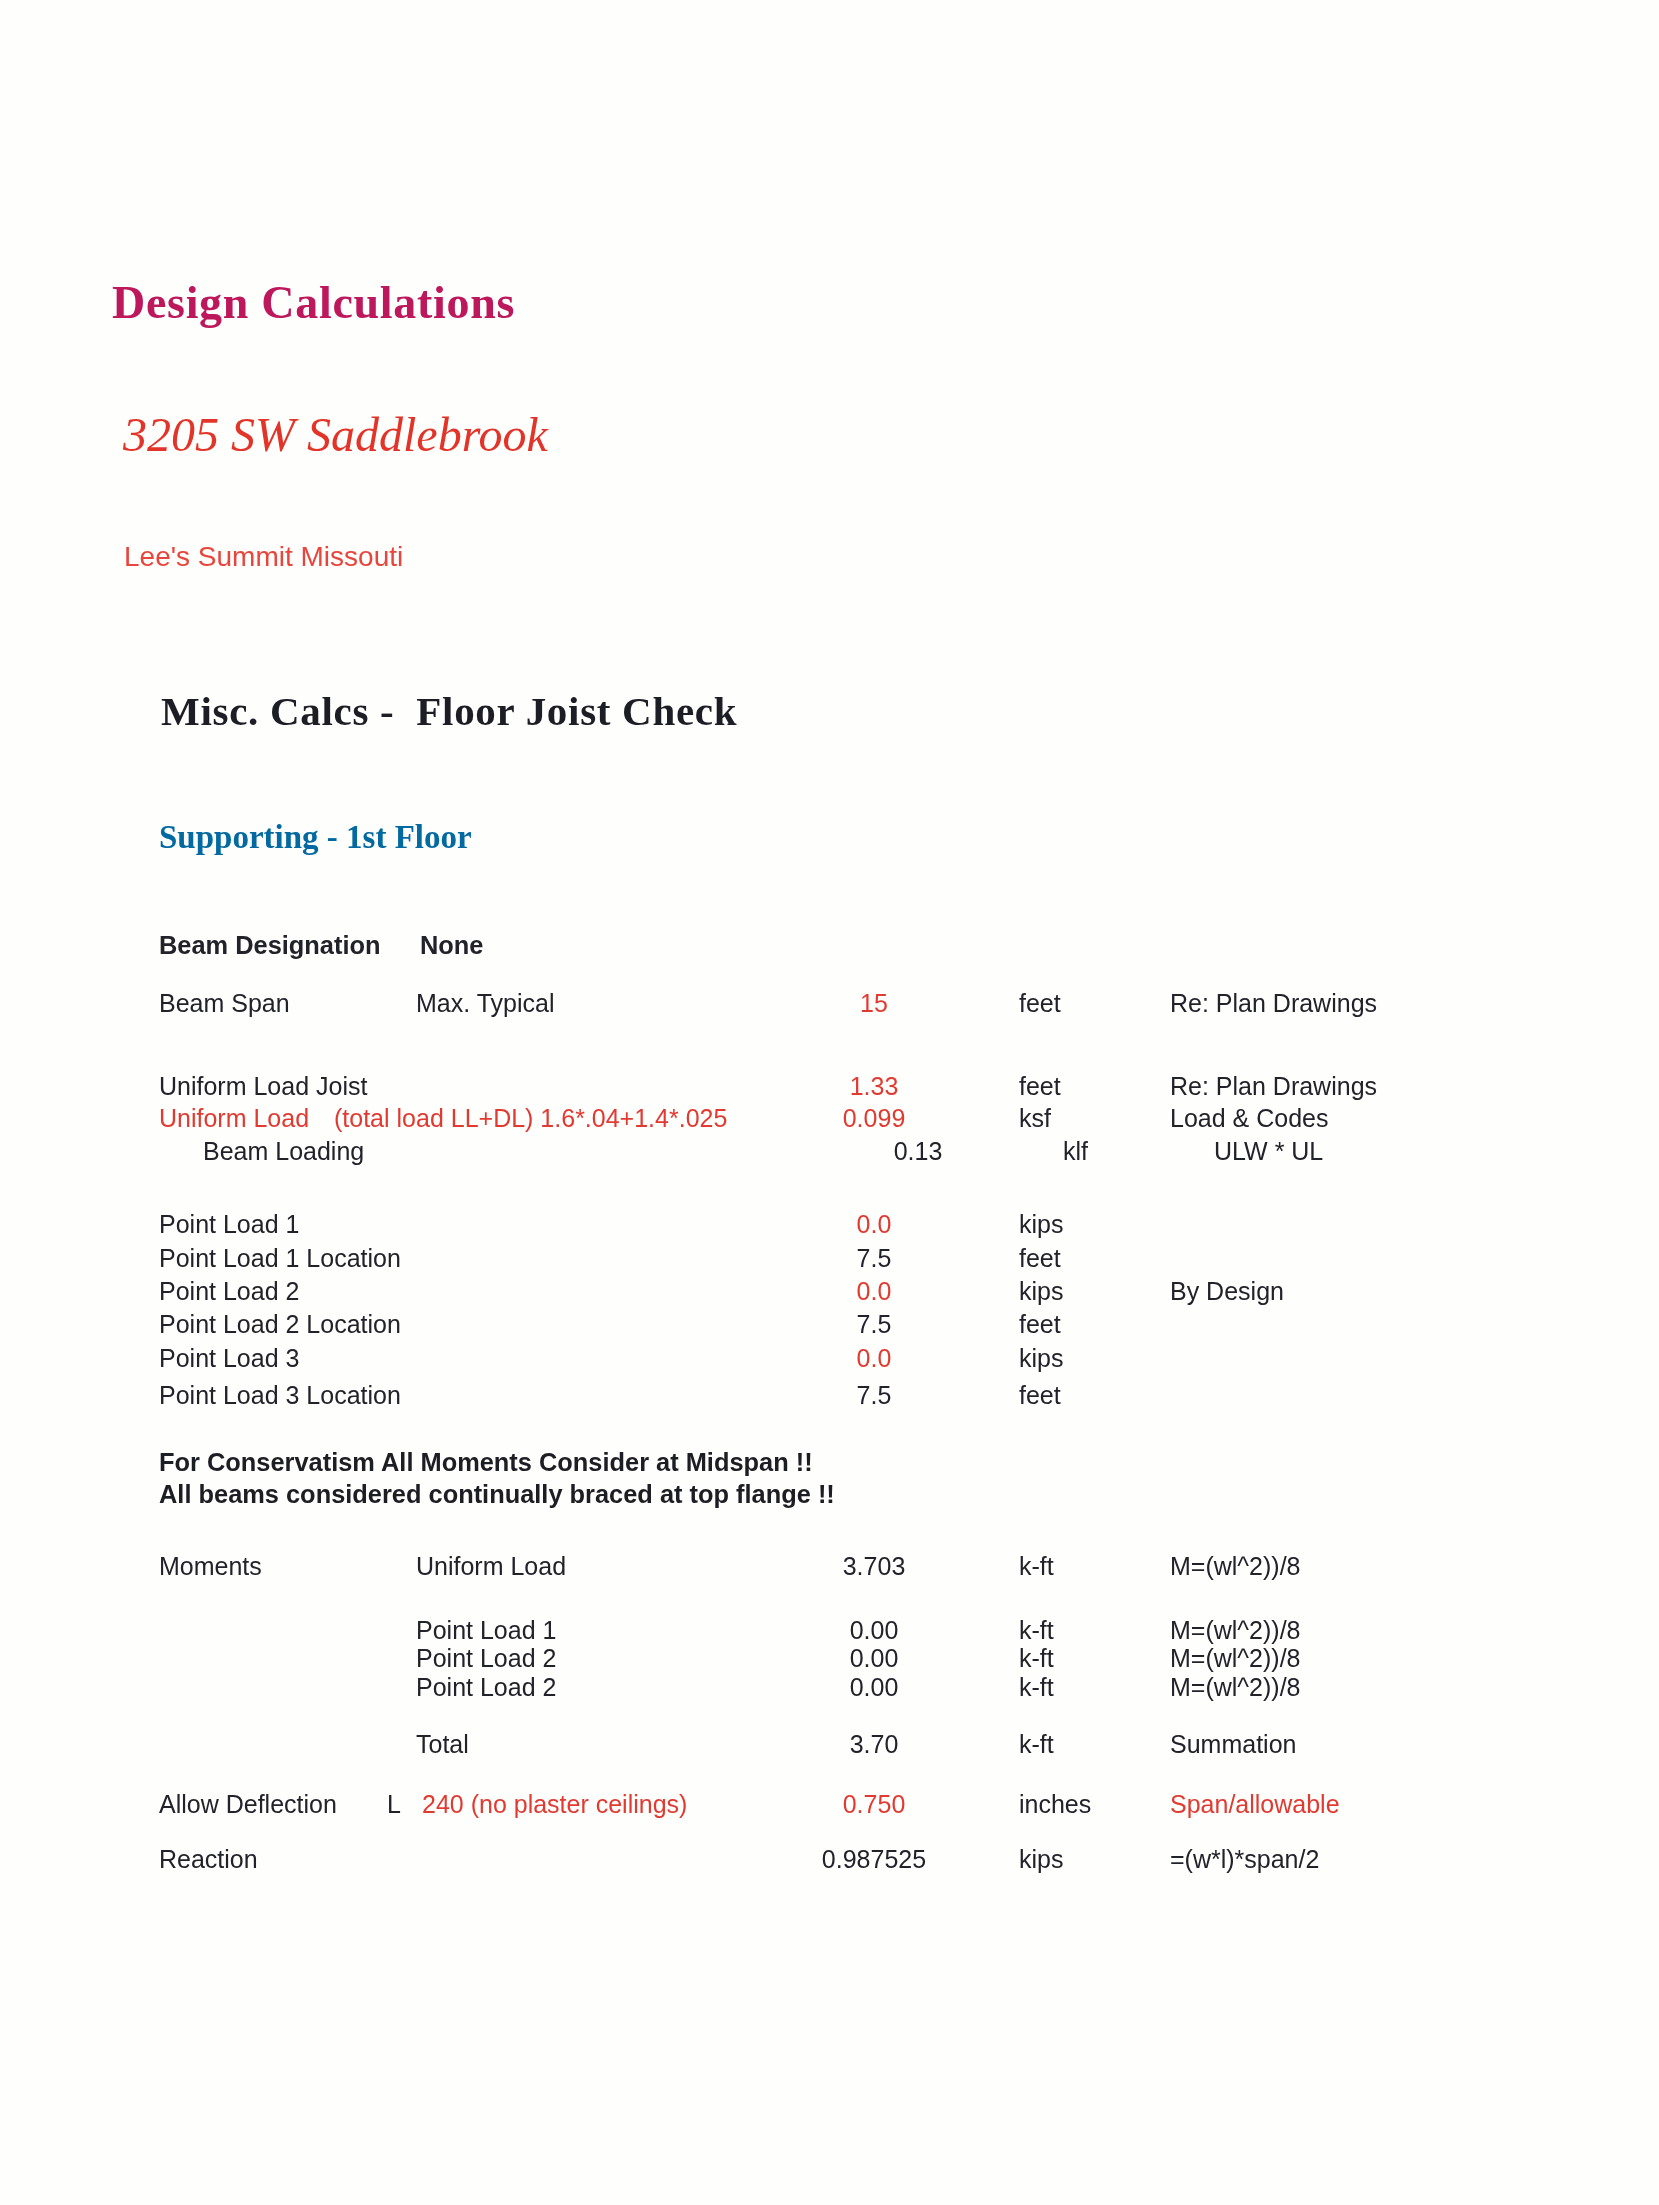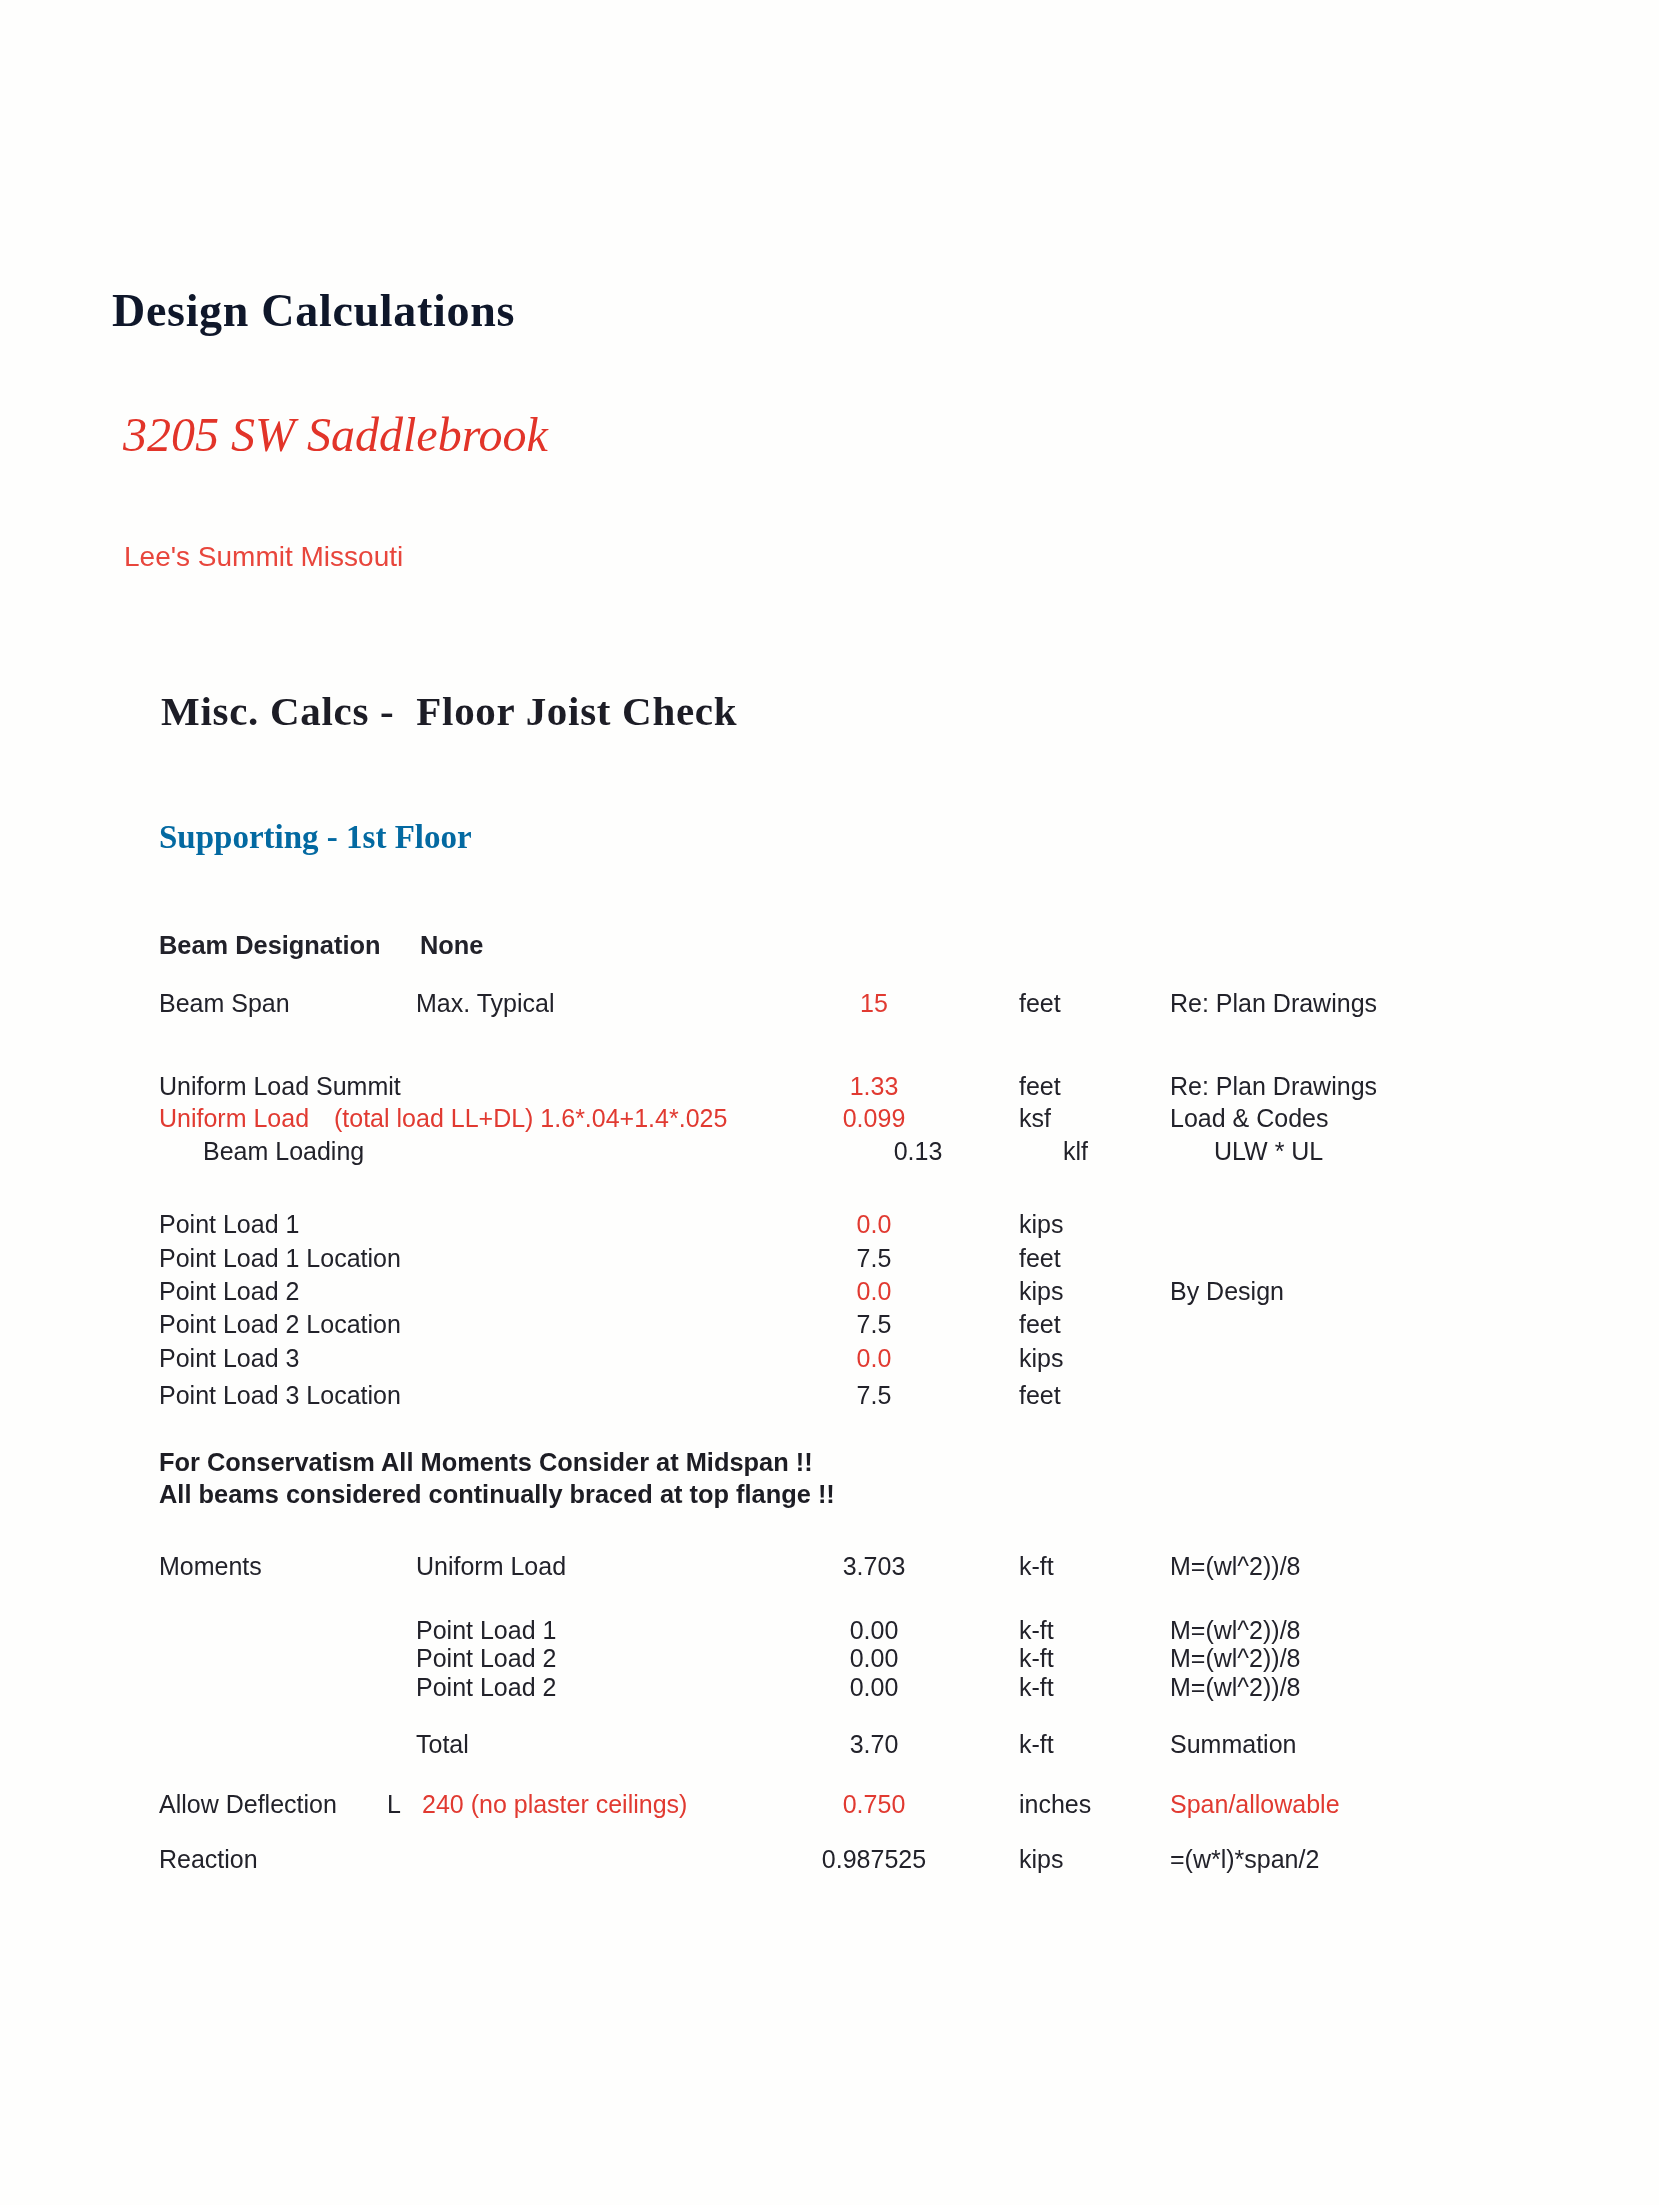--- a/index.html
+++ b/index.html
@@ -9,21 +9,21 @@
     height:2205px;
     background:#fefefd;
     font-family:"Liberation Sans", sans-serif;
     color:#22222a;
     overflow:hidden;
   }
   .abs{position:absolute;white-space:pre;line-height:1;}
   .serif{font-family:"Liberation Serif", serif;}
   .red{color:#e13a31;}
 
-  .doc-title{left:112px;top:288px;font-size:46px;font-weight:bold;letter-spacing:0.7px;color:#0f172a;}
+  .doc-title{left:112px;top:280px;font-size:46px;font-weight:bold;letter-spacing:0.7px;color:#be185d;}
   .address{left:123px;top:411px;font-size:48px;font-style:italic;color:#e23429;}
   .city{left:124px;top:543px;font-size:28px;color:#e8463c;}
   .section-title{left:161px;top:691px;font-size:41px;font-weight:bold;color:#1d1d26;letter-spacing:0.7px;}
   .subsection-title{left:159px;top:821px;font-size:33px;font-weight:bold;color:#0369a1;}
 
   .bold-sans{font-weight:bold;font-size:25.4px;color:#1d1d24;}
 
   .row{position:absolute;left:0;top:0;width:1580px;height:31px;font-size:25px;}
   .row span{position:absolute;white-space:pre;line-height:1;}
   .c1{left:159px;}
@@ -53,21 +53,21 @@
 
   <div class="row" style="top:991px;">
     <span class="c1">Beam Span</span>
     <span class="c2">Max. Typical</span>
     <span class="val red">15</span>
     <span class="unit">feet</span>
     <span class="note">Re: Plan Drawings</span>
   </div>
 
   <div class="row" style="top:1074px;">
-    <span class="c1">Uniform Load Summit</span>
+    <span class="c1">Uniform Load Joist</span>
     <span class="val red">1.33</span>
     <span class="unit">feet</span>
     <span class="note">Re: Plan Drawings</span>
   </div>
 
   <div class="row" style="top:1106px;">
     <span class="c1 red">Uniform Load</span>
     <span class="formula red">(total load LL+DL) 1.6*.04+1.4*.025</span>
     <span class="val red">0.099</span>
     <span class="unit">ksf</span>

